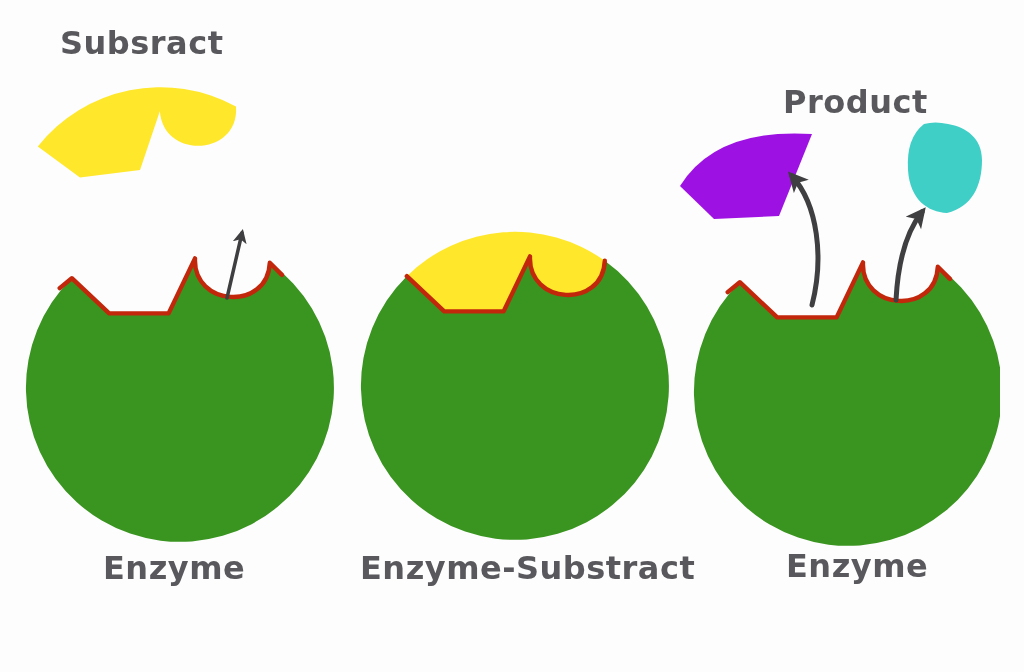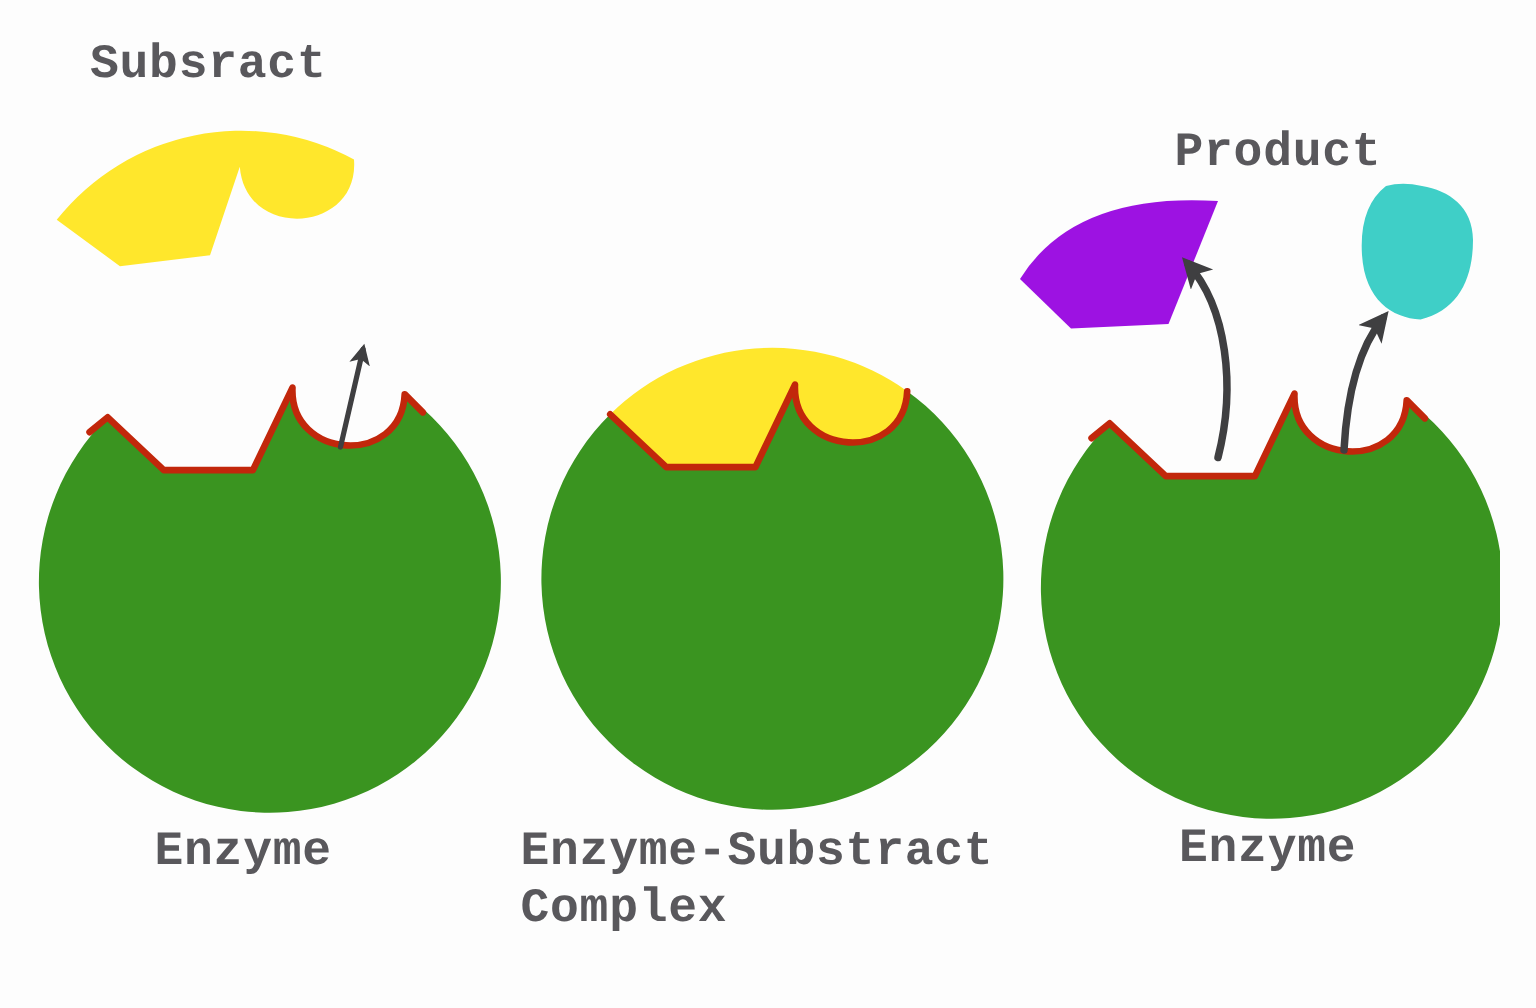--- a/index.html
+++ b/index.html
@@ -7,41 +7,40 @@
     padding: 0;
     background: #fdfdfd;
     font-family: "DejaVu Sans", "Liberation Sans", sans-serif;
   }
   .canvas {
     position: relative;
     width: 1000px;
     height: 672px;
     overflow: hidden;
     background: #fdfdfd;
-    font-family: Liberation Mono, monospace;
   }
   .shapes-layer {
     position: absolute;
     left: 0;
     top: 0;
   }
   .diagram-label {
     position: absolute;
     font-weight: 700;
     font-size: 32px;
     letter-spacing: 0.5px;
     color: #59585C;
     white-space: nowrap;
     line-height: 38px;
   }
   .lbl-substrate   { left: 60px;  top: 24px; }
   .lbl-active-site { left: 184px; top: 188px; }
   .lbl-product     { left: 783px; top: 83px; }
   .lbl-enzyme-left { left: 103px; top: 549px; }
-  .lbl-complex     { left: 347px; top: 549px; }
+  .lbl-complex     { left: 360px; top: 549px; }
   .lbl-enzyme-right{ left: 786px; top: 547px; }
 </style>
 </head>
 <body>
 
 <div class="canvas">
 
   <svg class="shapes-layer" width="1024" height="672" viewBox="0 0 1024 672">
 
     <defs>
@@ -84,18 +83,17 @@
 
   <div class="diagram-label lbl-substrate">Subsract</div>
 
 
   <div class="diagram-label lbl-product">Product</div>
 
   <div class="diagram-label lbl-enzyme-left">Enzyme</div>
 
   <div class="diagram-label lbl-complex">
     <div>Enzyme-Substract</div>
-    <div>Complex</div>
   </div>
 
   <div class="diagram-label lbl-enzyme-right">Enzyme</div>
 
 </div>
 
 </body></html>

